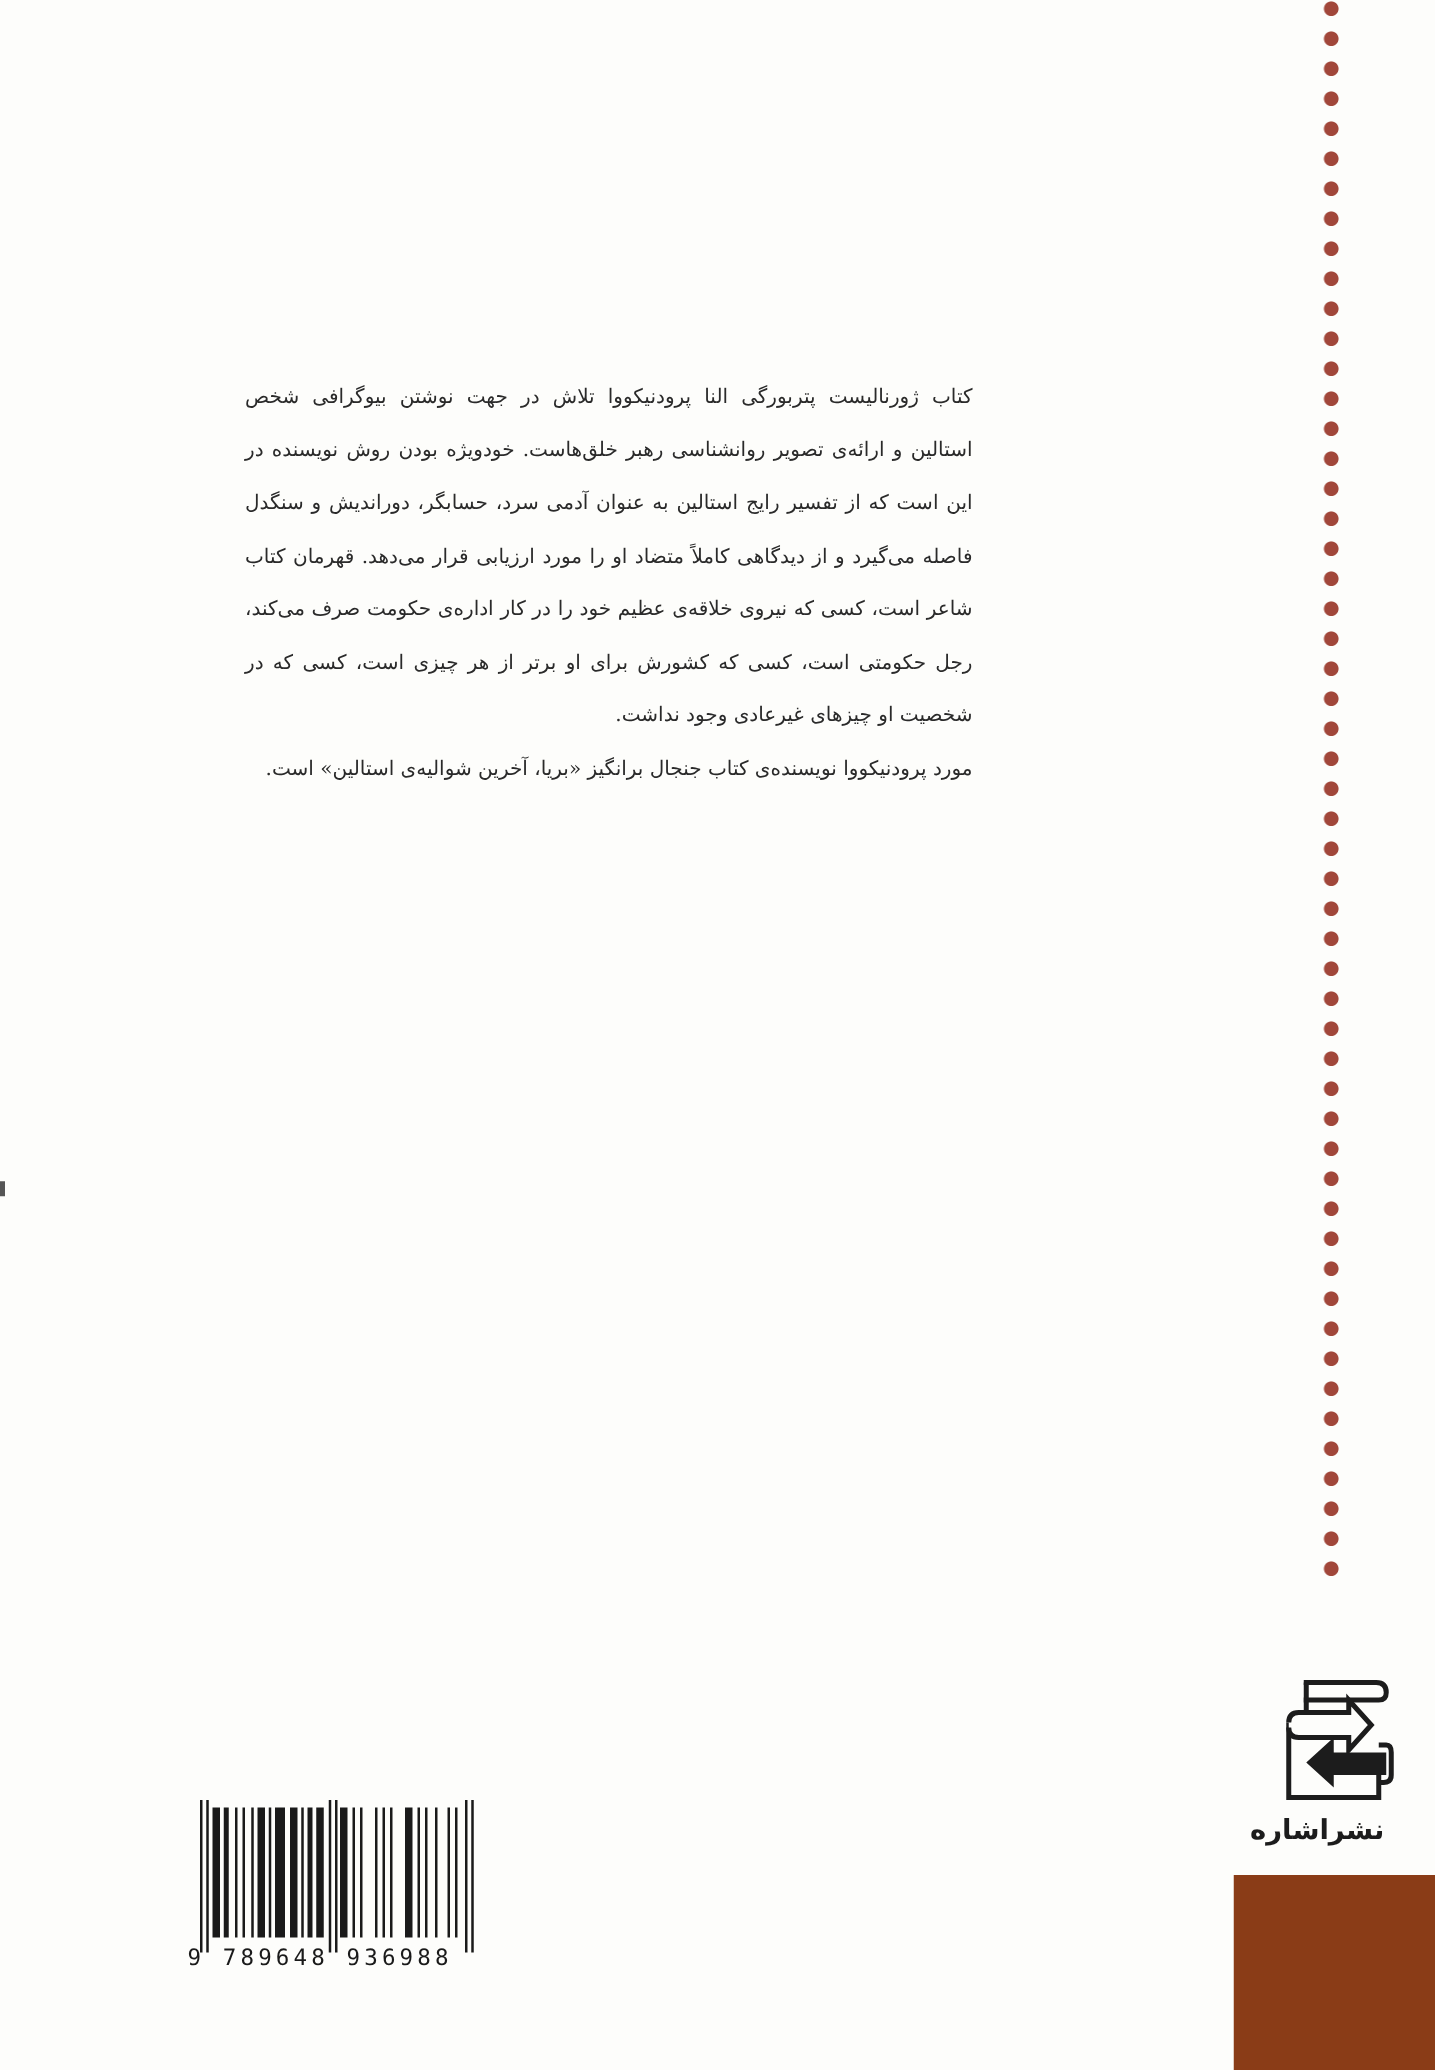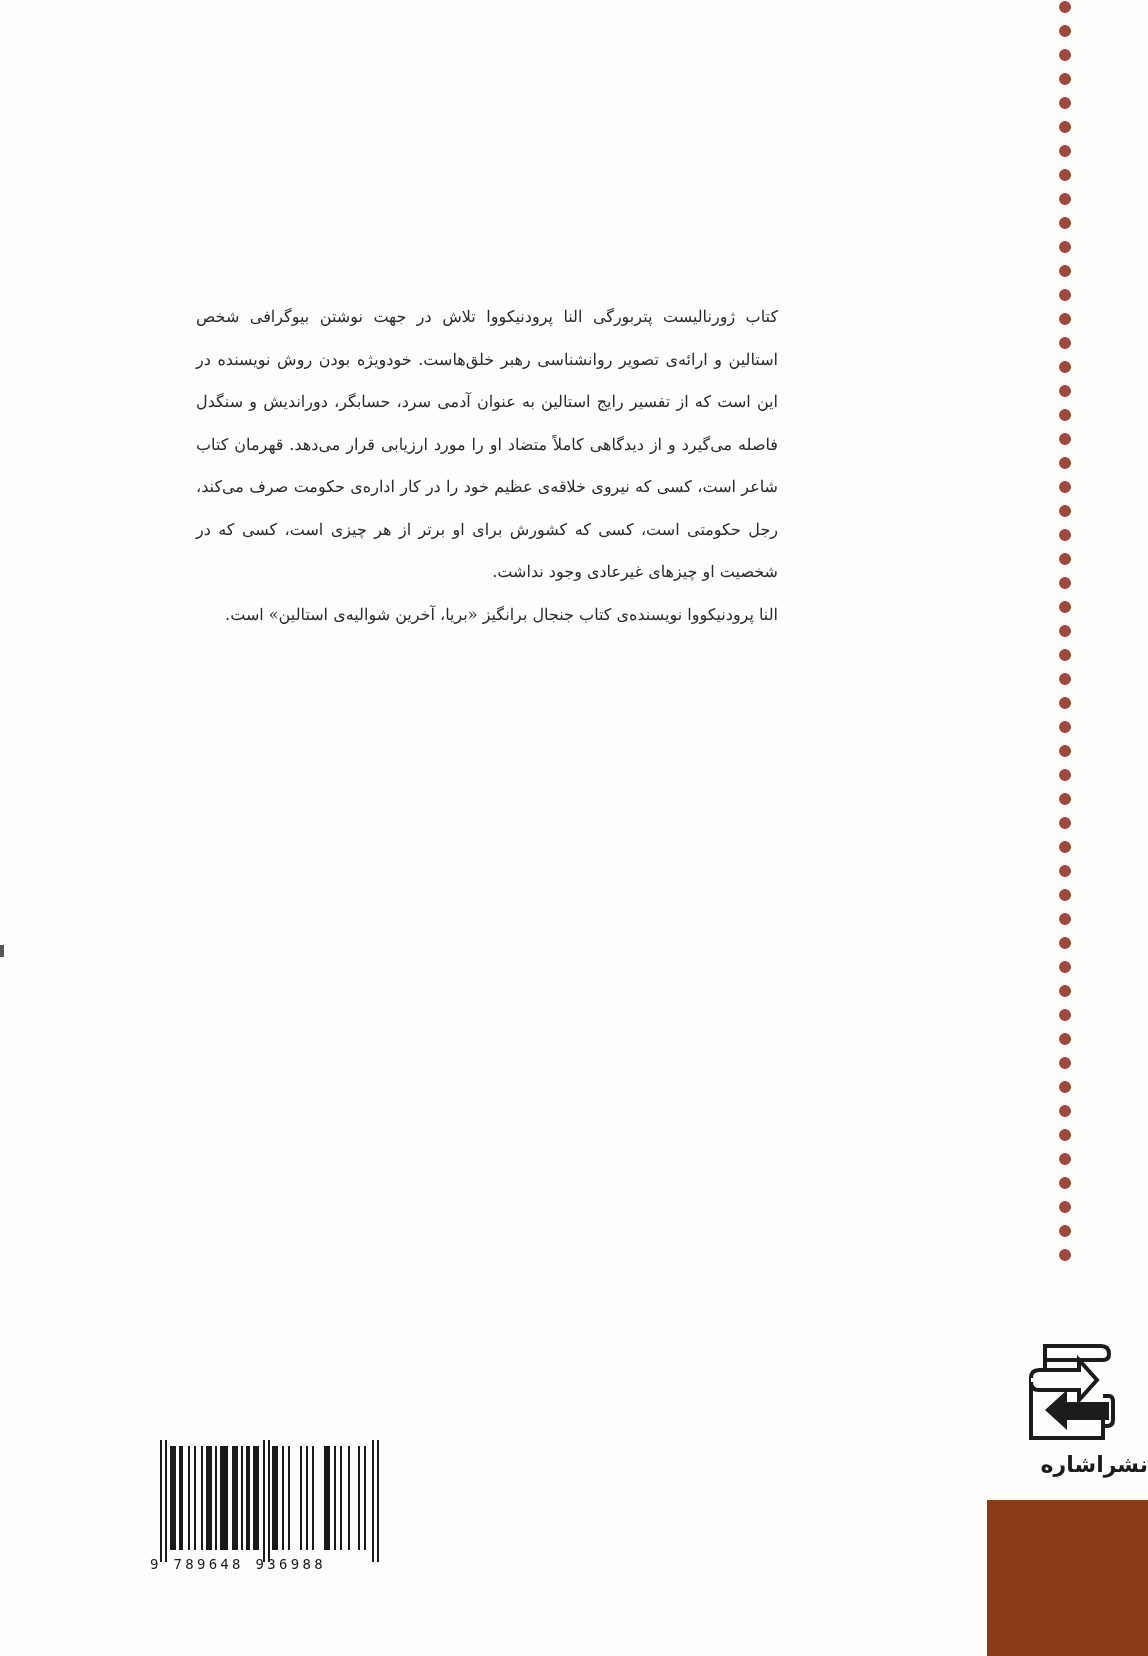--- a/index.html
+++ b/index.html
@@ -16,44 +16,44 @@
   }
   .blurb p { margin: 0; }
   .dots {
     position: absolute; left: 1058px; top: 0; width: 14px; height: 1270px;
     background-image: radial-gradient(circle at 7px 7px, #a1473a 5.5px, transparent 6.2px);
     background-size: 14px 24px; background-repeat: repeat-y;
   }
   .logo { position: absolute; left: 1023px; top: 1340px; width: 96px; height: 108px; }
   .logo-text {
     position: absolute; left: 1000px; top: 1452px; width: 148px;
-    text-align: right; direction: rtl;
+    text-align: left; direction: rtl;
     font-family: "DejaVu Sans", sans-serif; font-weight: bold;
     font-size: 22px; color: #1c1c1c;
   }
   .brown-block {
     position: absolute; left: 987px; top: 1500px; width: 161px; height: 156px;
     background: #8a3c17;
   }
   .barcode { position: absolute; left: 158px; top: 1440px; width: 230px; height: 130px; }
   .isbn {
     position: absolute; left: 150px; top: 1556px; width: 240px;
-    font-family: "DejaVu Sans Mono", monospace; font-size: 14px; letter-spacing: 3.3px;
+    font-family: "DejaVu Sans Mono", monospace; font-size: 18px; letter-spacing: 3.3px;
     color: #1a1a1a;
   }
   .edge-mark {
     position: absolute; left: 0; top: 945px; width: 4px; height: 12px; background: #555;
   }
 </style>
 </head>
 <body>
 
 <div class="blurb">
   <p>کتاب ژورنالیست پتربورگی النا پرودنیکووا تلاش در جهت نوشتن بیوگرافی شخص استالین و ارائه‌ی تصویر روانشناسی رهبر خلق‌هاست. خودویژه بودن روش نویسنده در این است که از تفسیر رایج استالین به عنوان آدمی سرد، حسابگر، دوراندیش و سنگدل فاصله می‌گیرد و از دیدگاهی کاملاً متضاد او را مورد ارزیابی قرار می‌دهد. قهرمان کتاب شاعر است، کسی که نیروی خلاقه‌ی عظیم خود را در کار اداره‌ی حکومت صرف می‌کند، رجل حکومتی است، کسی که کشورش برای او برتر از هر چیزی است، کسی که در شخصیت او چیزهای غیرعادی وجود نداشت.</p>
-  <p>النا پرودنیکووا نویسنده‌ی کتاب جنجال برانگیز «بریا، آخرین شوالیه‌ی استالین» است.</p>
+  <p>مورد پرودنیکووا نویسنده‌ی کتاب جنجال برانگیز «بریا، آخرین شوالیه‌ی استالین» است.</p>
 </div>
 
 <div class="dots"></div>
 
 <div class="logo">
   <svg width="96" height="108" viewBox="0 0 96 108">
     <path d="M20 6 H78 Q86 6 86 14 Q86 20 80 20 H20" fill="none" stroke="#1c1c1c" stroke-width="4"></path>
     <path d="M22 6 V36" stroke="#1c1c1c" stroke-width="4"></path>
     <path d="M8 38 V98 H80 V80" fill="none" stroke="#1c1c1c" stroke-width="4"></path>
     <path d="M8 38 Q8 30 16 30 H56 V20 L74 40 L56 60 V50 H16 Q8 50 8 42" fill="#fdfdfb" stroke="#1c1c1c" stroke-width="4"></path>

